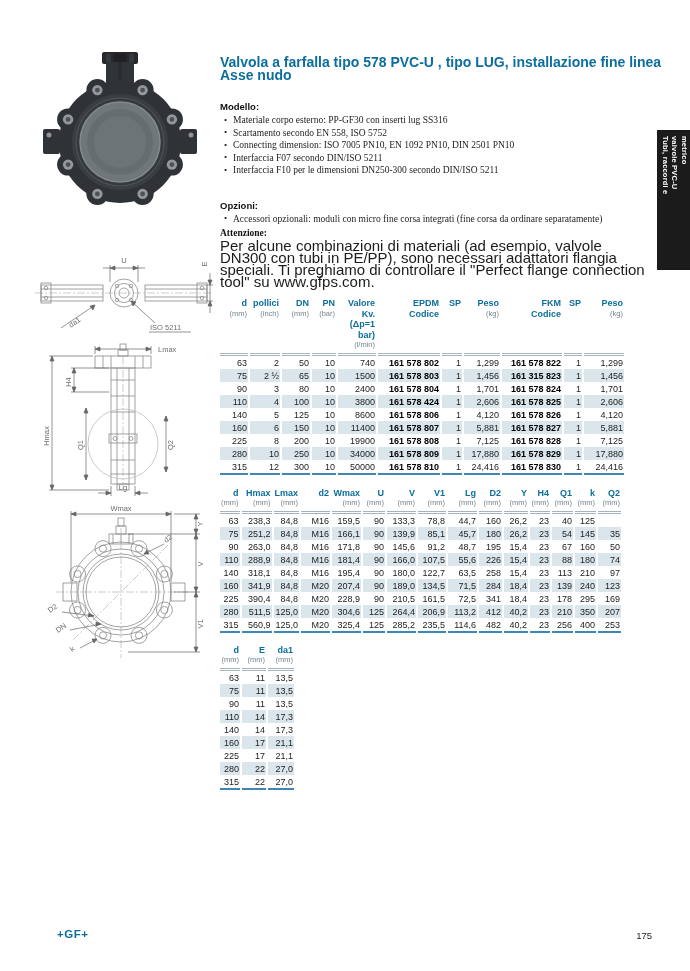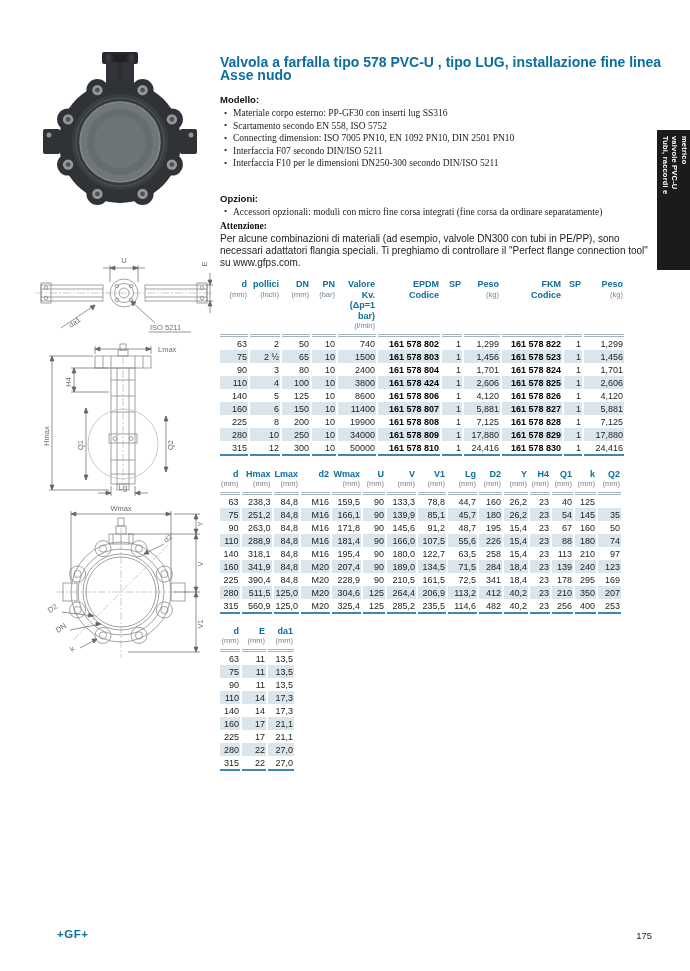--- a/index.html
+++ b/index.html
@@ -18,27 +18,27 @@
     writing-mode: vertical-lr; list-style: none;
     padding: 6px 0 0 3px; color: #fff; font-weight: bold;
     font-size: 7.5px; letter-spacing: .2px;
   }
   .side-tab li { line-height: 9.5px; text-align: left; }
 
   
   .main { position: absolute; left: 220px; top: 56px; width: 445px; }
   .title-line { font-size: 14px; font-weight: bold; color: #0c6e9d; line-height: 13px; }
   .sec-heading { font-size: 9.5px; font-weight: bold; color: #111; line-height: 11px; }
-  .mt-model { margin-top: 12px; }
+  .mt-model { margin-top: 19px; }
   .mt-opt   { margin-top: 23px; }
   .mt-warn  { margin-top: 3px; font-family: Liberation Serif, serif; }
   ul.bullets { list-style: none; margin: 2px 0 0 0; padding-left: 13px; }
   ul.bullets li { font-size: 9.5px; line-height: 12.5px; position: relative; color: #1c1c1c; font-family: Liberation Serif, serif; }
   ul.bullets li::before { content: "•"; position: absolute; left: -9px; top: -0.5px; font-size: 9px; }
-  .warn-text { font-size: 10px; line-height: 12px; width: 432px; margin-top: 1px; }
+  .warn-text { font-size: 15px; line-height: 12px; width: 432px; margin-top: 1px; }
 
   
   table.dtable { border-collapse: separate; border-spacing: 2px 0; table-layout: fixed; margin-left: -2px; }
   .dtable th {
     font-size: 9px; font-weight: bold; color: #0c6e9d; text-align: right;
     vertical-align: top; padding: 0 1px 3px 1px; line-height: 10.5px;
     border-bottom: 3px double #a5b3bc;
   }
   .dtable th span { display: block; }
   .dtable th .u { font-weight: normal; color: #74858f; font-size: 7.5px; line-height: 9.5px; }
@@ -425,21 +425,21 @@
           </tr>
           <tr>
             <td>75</td>
             <td>2 ½</td>
             <td>65</td>
             <td>10</td>
             <td>1500</td>
             <td>161 578 803</td>
             <td>1</td>
             <td>1,456</td>
-            <td>161 578 523</td>
+            <td>161 315 823</td>
             <td>1</td>
             <td>1,456</td>
           </tr>
           <tr>
             <td>90</td>
             <td>3</td>
             <td>80</td>
             <td>10</td>
             <td>2400</td>
             <td>161 578 804</td>

